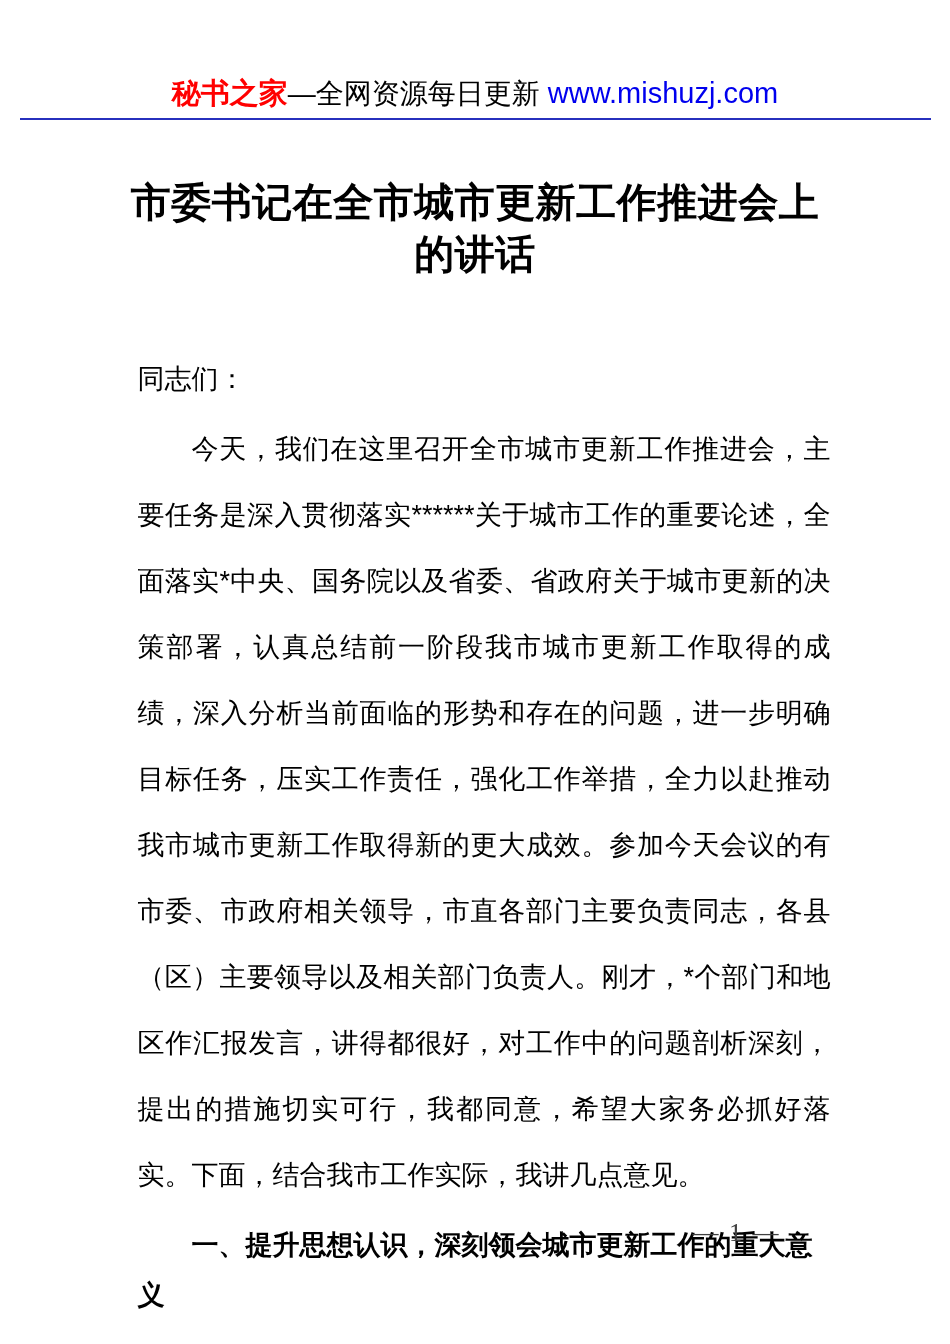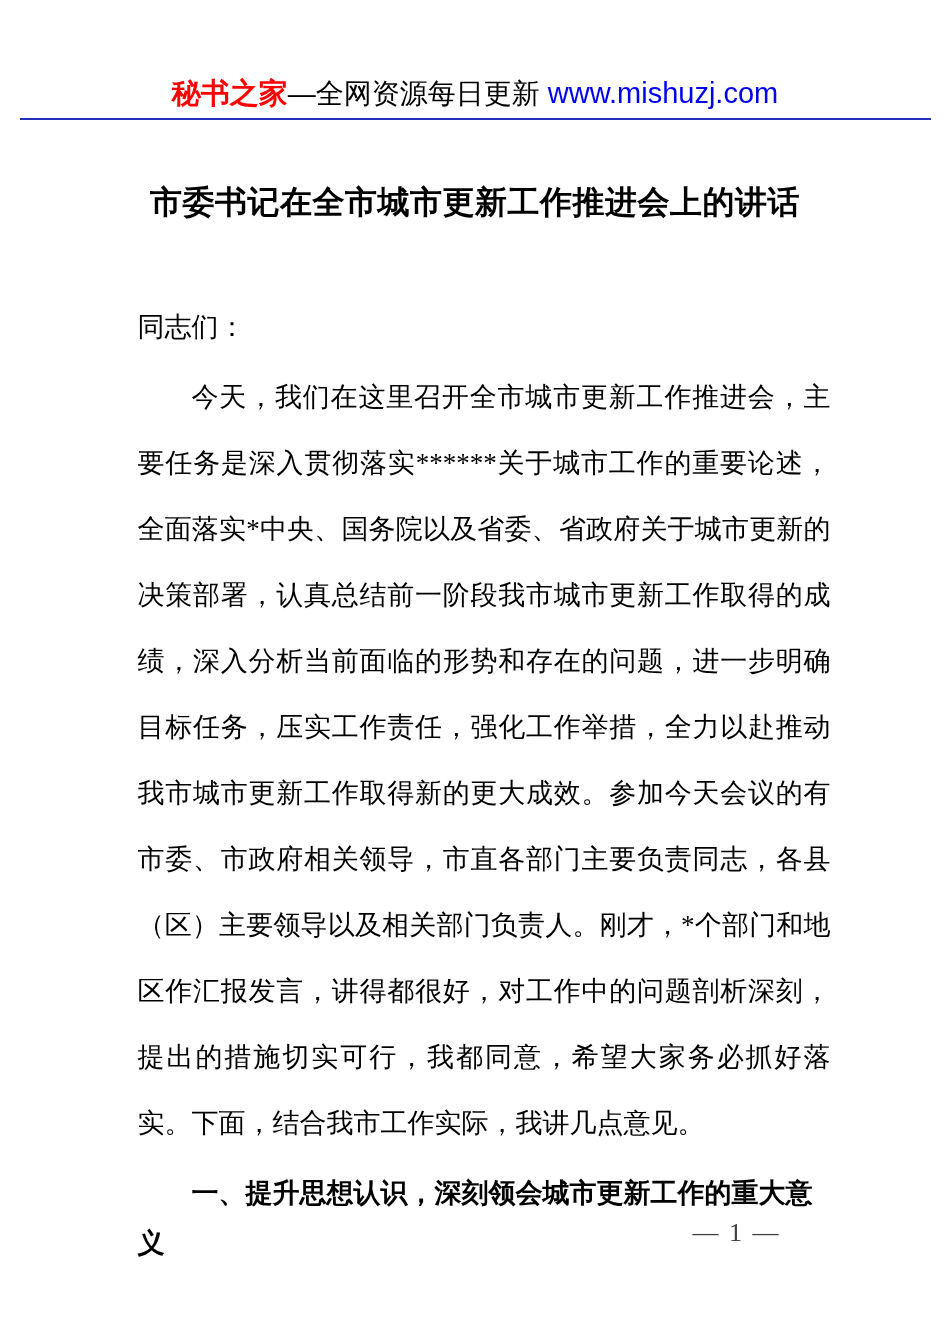--- a/index.html
+++ b/index.html
@@ -29,31 +29,30 @@
   .header-rule {
     margin-top: 7px;
     width: 950px;
     height: 0;
     border-top: 2px solid #2730bd;
   }
   
   .doc-title {
     margin: 56px 100px 0 100px;
     text-align: center;
-    font-size: 32px;
+    font-size: 40px;
     font-weight: bold;
     line-height: 52px;
     letter-spacing: 0.5px;
   }
   
   .body-area {
     margin: 0 100px 0 118px; 
     font-size: 27px;
     color: #000000;
-    font-family: Liberation Serif, serif;
   }
   .salutation {
     margin-top: 74px;
     line-height: 50px;
     text-align: left;
   }
   .para {
     margin-top: 12px;
     line-height: 66px;
     text-align: justify;

